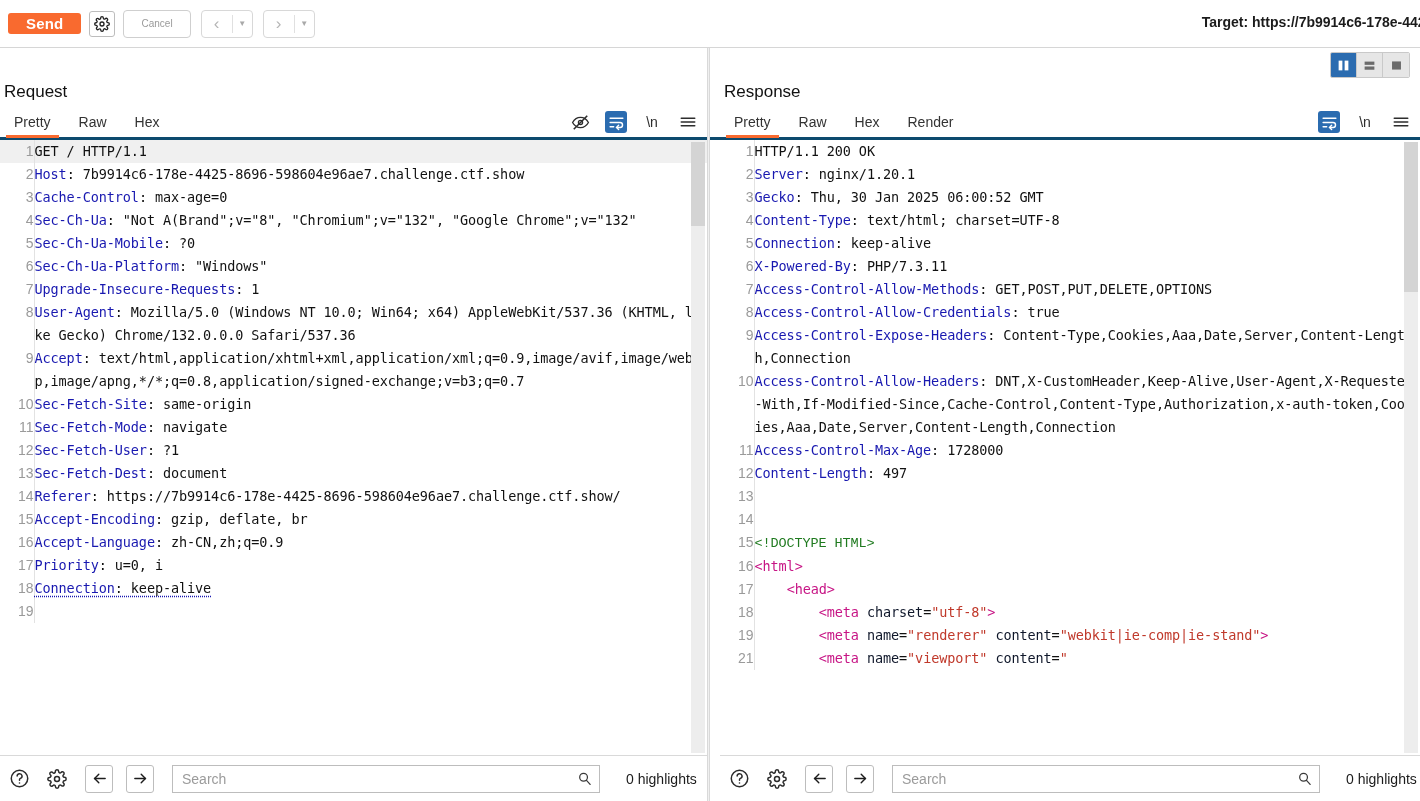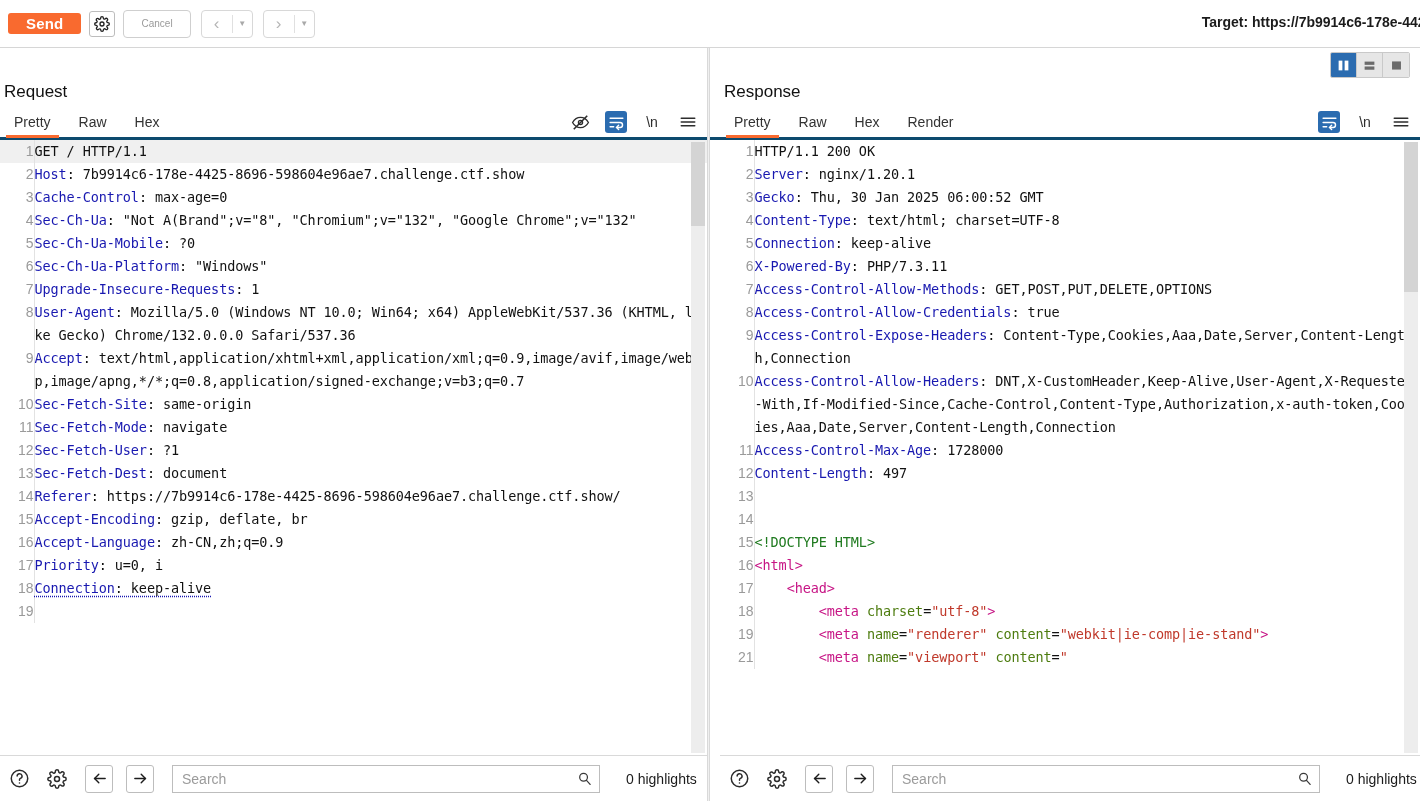--- a/index.html
+++ b/index.html
@@ -116,23 +116,23 @@
   .code-row.hl > td { background:#f0f0f0; }
   .code-row.hl .ln { background:#f0f0f0; }
   .src {
     padding-left:9px; font-family:"DejaVu Sans Mono", monospace;
     font-size:13.5px; line-height:23px; color:#111;
     white-space:pre-wrap; word-break:break-all; letter-spacing:-0.1px;
   }
   .hdr { color:#1818b0; }
   .dotted { text-decoration: underline; text-decoration-style: dotted;
             text-decoration-color:#1818b0; text-underline-offset:3px; }
-  .t-doctype { color:#1f7a1f; }
+  .t-doctype { color:#1f7a1f;font-family:Liberation Mono, monospace; }
   .t-tag     { color:#c71585; }
-  .t-attr    { color:#4d7c0f; }
+  .t-attr    { color:#0f172a; }
   .t-val     { color:#c0392b; }
   .t-punct   { color:#c71585; }
 
   .vscroll {
     position:absolute; right:2px; top:94px; bottom:48px; width:14px;
     background:#fff;
   }
   .vscroll .track { position:absolute; inset:0; background:#ededed; }
   .vscroll .thumb { position:absolute; left:0; right:0; top:0; height:84px; background:#d4d4d4; }
 

